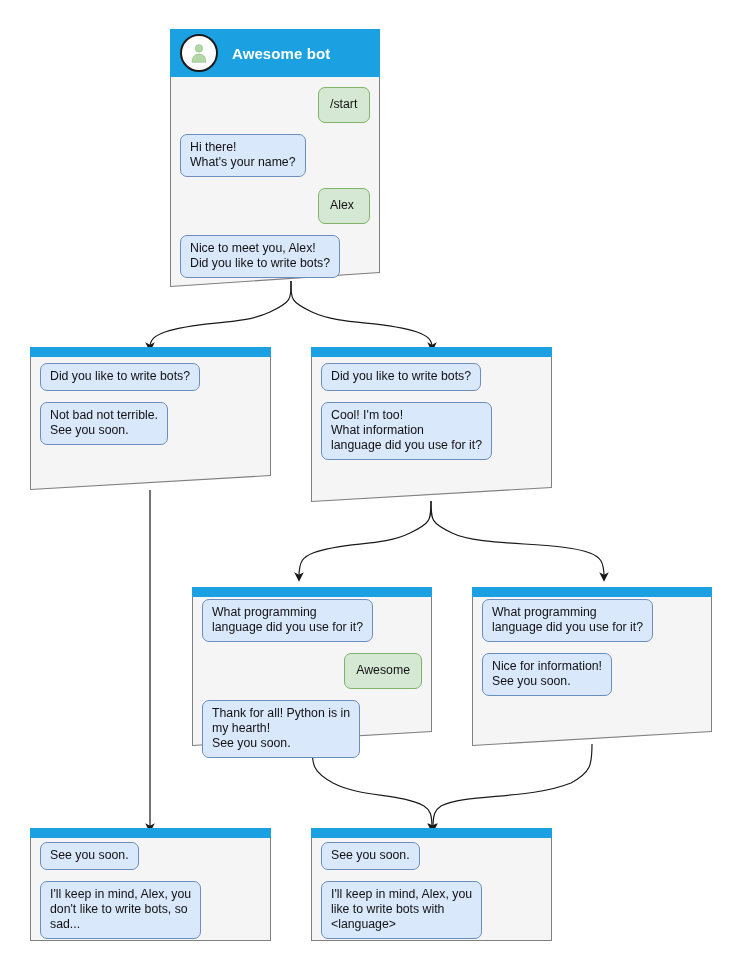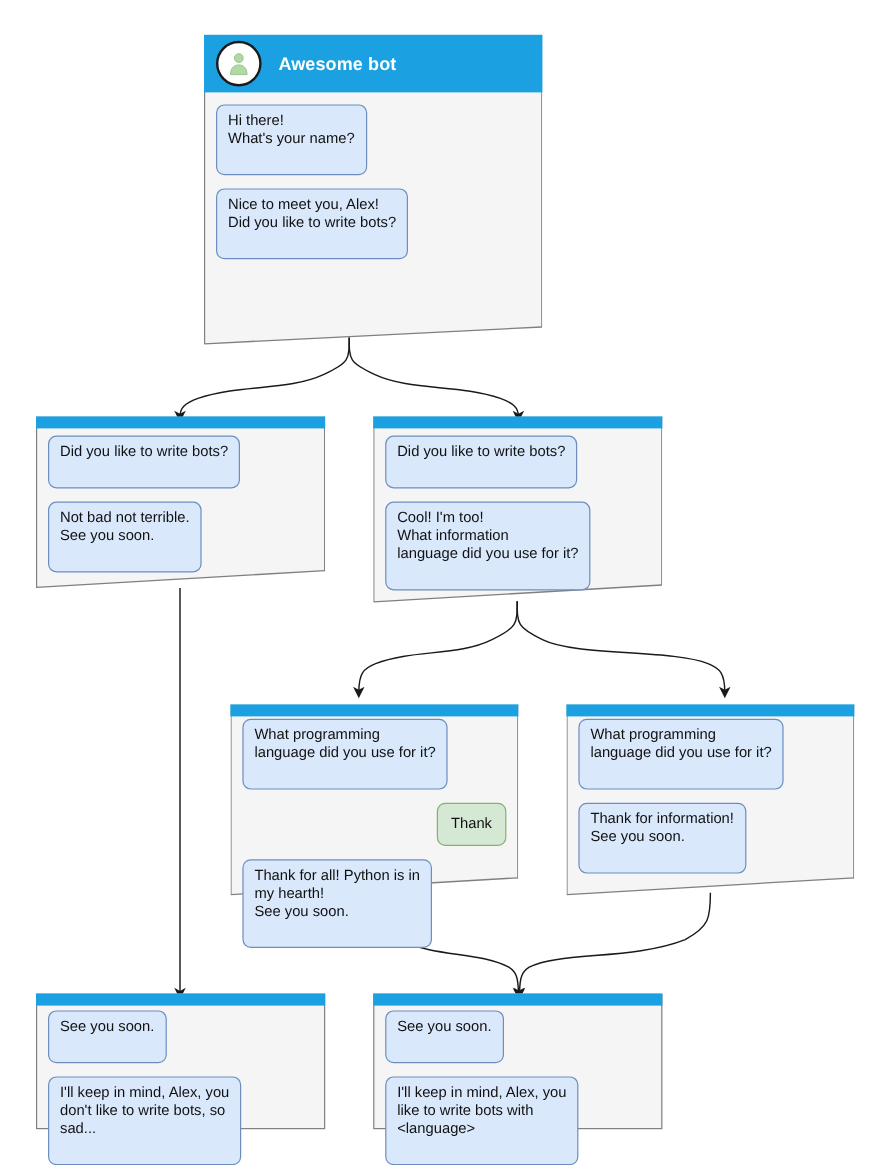--- a/index.html
+++ b/index.html
@@ -122,21 +122,21 @@
 
   .msg-row {
     display: flex;
     margin-bottom: 11px;
   }
   .msg-row.bot  { justify-content: flex-start; }
   .msg-row.user { justify-content: flex-end; }
 
   .bubble {
     border-radius: 7px;
-    padding: 5px 9px 22px 9px;
+    padding: 5px 9px 6px 9px;
     font-size: 12.3px;
     line-height: 15px;
     color: #111111;
     box-sizing: border-box;
     white-space: pre-line;
     max-width: 205px;
   }
   .bubble.bot {
     background: #dae8fc;
     border: 1px solid #6c8ebf;
@@ -166,40 +166,46 @@
 
     <path d="M150,490 L150,828" fill="none" stroke="#1a1a1a" stroke-width="1.2" marker-end="url(#arrow)"></path>
 
     <path d="M431,501 C431,520 431,523 410,533 C382,547 344,541 313,553 C303,557 299,561 299,577" fill="none" stroke="#1a1a1a" stroke-width="1.2" marker-end="url(#arrow)"></path>
     <path d="M431,501 C431,520 431,523 452,533 C480,547 560,541 590,553 C600,557 604,561 604,577" fill="none" stroke="#1a1a1a" stroke-width="1.2" marker-end="url(#arrow)"></path>
 
     <path d="M312,746 C312,765 313,772 333,783 C362,798 400,793 424,806 C430,810 432,814 432,828" fill="none" stroke="#1a1a1a" stroke-width="1.2" marker-end="url(#arrow)"></path>
     <path d="M592,744 C592,765 591,772 571,783 C528,800 466,793 441,806 C435,810 433,814 433,828" fill="none" stroke="#1a1a1a" stroke-width="1.2" marker-end="url(#arrow)"></path>
   </svg>
 
-  <div class="card slanted" style="left:170px; top:29px; width:282px; height:258px;">
+  <div class="card slanted" style="left:170px; top:29px; width:210px; height:258px;">
     <div class="card-body"></div>
     <svg class="slant-edge" viewBox="0 0 242 16" preserveAspectRatio="none">
       <line x1="0.5" y1="15.5" x2="241.5" y2="1.5" stroke="#808080" stroke-width="1.1"></line>
     </svg>
 
     <div class="header-bar tall">
       <div class="avatar">
         <svg width="22" height="22" viewBox="0 0 24 24" aria-hidden="true">
           <circle cx="12" cy="7" r="4" fill="#b2d8a8" stroke="#8fc07f" stroke-width="0.8"></circle>
           <path d="M4.5,22 C4.5,15.8 8,13.2 12,13.2 C16,13.2 19.5,15.8 19.5,22 Z" fill="#b2d8a8" stroke="#8fc07f" stroke-width="0.8"></path>
         </svg>
       </div>
       <div class="bot-title">Awesome bot</div>
     </div>
 
     <div class="chat" style="top:58px;">
+      <div class="msg-row user">
+        <div class="bubble user">/start</div>
+      </div>
       <div class="msg-row bot">
         <div class="bubble bot">Hi there!
 What's your name?</div>
+      </div>
+      <div class="msg-row user">
+        <div class="bubble user">Alex</div>
       </div>
       <div class="msg-row bot">
         <div class="bubble bot">Nice to meet you, Alex!
 Did you like to write bots?</div>
       </div>
     </div>
   </div>
 
   <div class="card slanted" style="left:30px; top:347px; width:241px; height:143px;">
     <div class="card-body"></div>
@@ -241,21 +247,21 @@
     <svg class="slant-edge" viewBox="0 0 240 16" preserveAspectRatio="none">
       <line x1="0.5" y1="15.5" x2="239.5" y2="1.5" stroke="#808080" stroke-width="1.1"></line>
     </svg>
     <div class="header-bar thin"></div>
     <div class="chat" style="top:12px;">
       <div class="msg-row bot">
         <div class="bubble bot">What programming
 language did you use for it?</div>
       </div>
       <div class="msg-row user">
-        <div class="bubble user">Thank</div>
+        <div class="bubble user">Awesome</div>
       </div>
       <div class="msg-row bot">
         <div class="bubble bot">Thank for all! Python is in
 my hearth!
 See you soon.</div>
       </div>
     </div>
   </div>
 
   <div class="card slanted" style="left:472px; top:587px; width:240px; height:159px;">
@@ -263,21 +269,21 @@
     <svg class="slant-edge" viewBox="0 0 240 16" preserveAspectRatio="none">
       <line x1="0.5" y1="15.5" x2="239.5" y2="1.5" stroke="#808080" stroke-width="1.1"></line>
     </svg>
     <div class="header-bar thin"></div>
     <div class="chat" style="top:12px;">
       <div class="msg-row bot">
         <div class="bubble bot">What programming
 language did you use for it?</div>
       </div>
       <div class="msg-row bot">
-        <div class="bubble bot">Thank for information!
+        <div class="bubble bot">Nice for information!
 See you soon.</div>
       </div>
     </div>
   </div>
 
   <div class="card" style="left:30px; top:828px; width:241px; height:113px;">
     <div class="card-body"></div>
     <div class="header-bar thin"></div>
     <div class="chat" style="top:14px;">
       <div class="msg-row bot">

